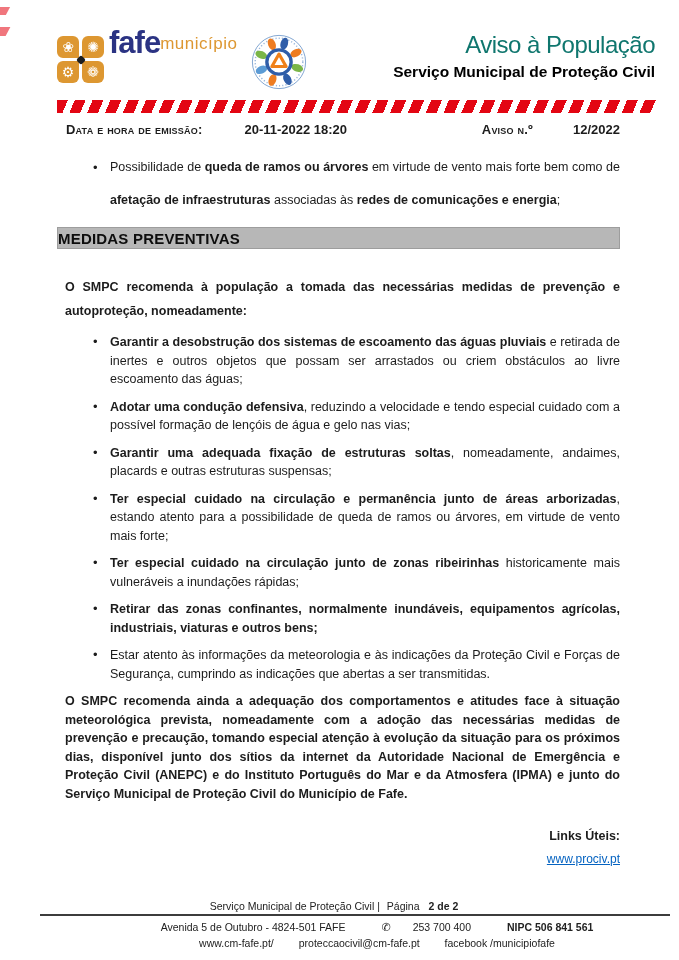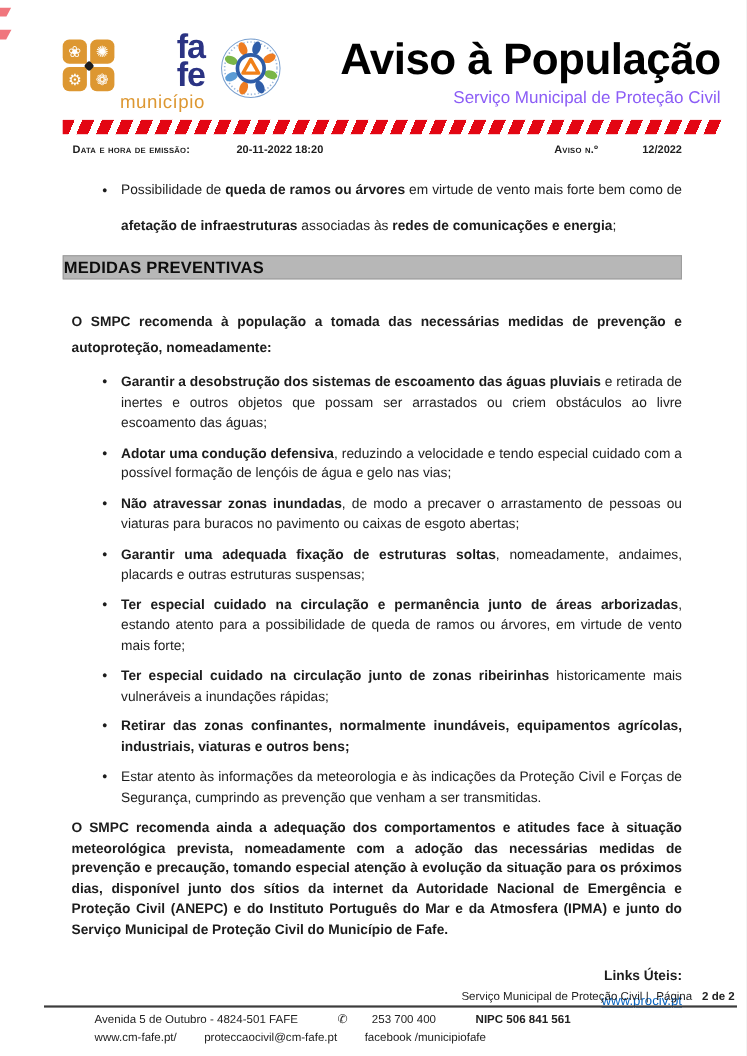--- a/index.html
+++ b/index.html
@@ -21,34 +21,34 @@
   
   .header{display:flex;align-items:flex-start;padding:30px 24px 0 57px}
   .logo-group{display:flex;align-items:flex-start}
   .fafe-tiles{display:grid;grid-template-columns:22px 22px;grid-template-rows:22px 22px;gap:3px;position:relative;margin-top:6px}
   .tile{background:var(--fafe_orange);border-radius:6px;color:#fff;display:flex;align-items:center;justify-content:center;font-size:14px;line-height:1}
   .tile.t1{border-bottom-right-radius:1px}
   .tile.t2{border-bottom-left-radius:1px}
   .tile.t3{border-top-right-radius:1px}
   .tile.t4{border-top-left-radius:1px}
   .tiles-dot{position:absolute;left:50%;top:50%;width:7px;height:7px;background:#1d1d1d;border-radius:2px;transform:translate(-50%,-50%) rotate(45deg)}
-  .fafe-word{margin-left:5px;display:flex;flex-direction:column;align-items:flex-end}
+  .fafe-word{margin-left:5px;display:flex;flex-direction:row;align-items:center}
   .fafe-word .w{font-weight:700;font-size:31px;line-height:25px;color:var(--fafe_navy);letter-spacing:-1px}
   .fafe-word .cap{font-size:17px;color:var(--fafe_orange);margin-top:3px;letter-spacing:.5px}
   .pc-logo{margin-left:14px;margin-top:4px}
   .title-block{margin-left:auto;text-align:right;margin-top:2px}
-  .page-title{font-size:40px;font-weight:700;letter-spacing:-.5px;color:#000000;line-height:1.1}
-  .page-subtitle{font-size:15.5px;font-weight:400;color:#8b5cf6;margin-top:5px}
+  .page-title{font-size:24px;font-weight:400;letter-spacing:-.5px;color:#0f766e;line-height:1.1}
+  .page-subtitle{font-size:15.5px;font-weight:700;color:#000000;margin-top:5px}
 
   
   .stripe{height:13px;margin:6px 23px 0 57px;
     background:repeating-linear-gradient(113deg,var(--red) 0 10px,#fff 10px 16.4px)}
 
   
-  .meta-row{display:flex;align-items:center;padding:9px 59px 0 66px;font-size:10px;font-weight:700}
+  .meta-row{display:flex;align-items:center;padding:9px 59px 0 66px;font-size:13px;font-weight:700}
   .sc{font-variant:small-caps;letter-spacing:.2px}
   .meta-date-value{margin-left:42px}
   .meta-right{margin-left:auto;display:flex;align-items:baseline}
   .meta-aviso-value{margin-left:40px}
 
   
   .content{padding:14px 59px 0 65px;font-size:12.5px;text-align:justify}
   ul{list-style:none}
   .b{font-weight:700}
   .intro-list{padding-left:28px}
@@ -63,24 +63,24 @@
   .measures-list li::before{content:"•";position:absolute;left:0;top:0;font-size:13px}
   .closing{font-weight:700;line-height:18.5px;margin-top:6px}
   .links-block{margin-top:26px;text-align:right}
   .links-label{font-weight:700;font-size:12.5px}
   .links-list{margin-top:9px}
   .links-list li{margin-bottom:9px}
   .links-list a{color:var(--link_blue);font-size:12px;}
 
   
   .footer{position:absolute;left:0;right:0;bottom:9px;font-size:10.5px;color:#222}
-  .footer-page-info{text-align:right;padding-right:11px;margin-bottom:2px}
+  .footer-page-info{text-align:center;padding-right:11px;margin-bottom:2px}
   .footer-page-info .sep{margin:0 6px 0 4px}
   .footer-rule{border:none;border-top:2px solid #3c3c3c;margin:0 9px 3px 40px}
-  .f-line{text-align:left;padding-left:75px;line-height:16px}
+  .f-line{text-align:center;padding-left:75px;line-height:16px}
   .f-line span{margin:0 11px}
   .phone-wrap{white-space:nowrap}
   .phone-icon{font-size:11px;margin-right:4px}
 </style>
 </head>
 <body>
 
 <div class="page">
   <div class="edge-mark m1"></div>
   <div class="edge-mark m2"></div>
@@ -140,26 +140,25 @@
 
     <div class="section-bar">
       <span class="section-title">MEDIDAS PREVENTIVAS</span>
     </div>
 
     <p class="measures-intro">O SMPC recomenda à população a tomada das necessárias medidas de prevenção e autoproteção, nomeadamente:</p>
 
     <ul class="measures-list">
         <li><span class="b">Garantir a desobstrução dos sistemas de escoamento das águas pluviais</span><span> e retirada de inertes e outros objetos que possam ser arrastados ou criem obstáculos ao livre escoamento das águas;</span></li>
         <li><span class="b">Adotar uma condução defensiva</span><span>, reduzindo a velocidade e tendo especial cuidado com a possível formação de lençóis de água e gelo nas vias;</span></li>
-        <li><span class="b">Não atravessar zonas inundadas</span><span>, de modo a precaver o arrastamento de pessoas ou viaturas para buracos no pavimento ou caixas de esgoto abertas;</span></li>
         <li><span class="b">Garantir uma adequada fixação de estruturas soltas</span><span>, nomeadamente, andaimes, placards e outras estruturas suspensas;</span></li>
         <li><span class="b">Ter especial cuidado na circulação e permanência junto de áreas arborizadas</span><span>, estando atento para a possibilidade de queda de ramos ou árvores, em virtude de vento mais forte;</span></li>
         <li><span class="b">Ter especial cuidado na circulação junto de zonas ribeirinhas</span><span> historicamente mais vulneráveis a inundações rápidas;</span></li>
         <li><span class="b">Retirar das zonas confinantes, normalmente inundáveis, equipamentos agrícolas, industriais, viaturas e outros bens;</span></li>
-        <li><span>Estar atento às informações da meteorologia e às indicações da Proteção Civil e Forças de Segurança, cumprindo as prevenção que venham a ser transmitidas.</span></li>
+        <li><span>Estar atento às informações da meteorologia e às indicações da Proteção Civil e Forças de Segurança, cumprindo as indicações que abertas a ser transmitidas.</span></li>
       </ul>
 
     <p class="closing">O SMPC recomenda ainda a adequação dos comportamentos e atitudes face à situação meteorológica prevista, nomeadamente com a adoção das necessárias medidas de prevenção e precaução, tomando especial atenção à evolução da situação para os próximos dias, disponível junto dos sítios da internet da Autoridade Nacional de Emergência e Proteção Civil (ANEPC) e do Instituto Português do Mar e da Atmosfera (IPMA) e junto do Serviço Municipal de Proteção Civil do Município de Fafe.</p>
 
     <div class="links-block">
       <div class="links-label">Links Úteis:</div>
       <ul class="links-list">
           <li><a href="#">www.prociv.pt</a></li>
         </ul>
     </div>

